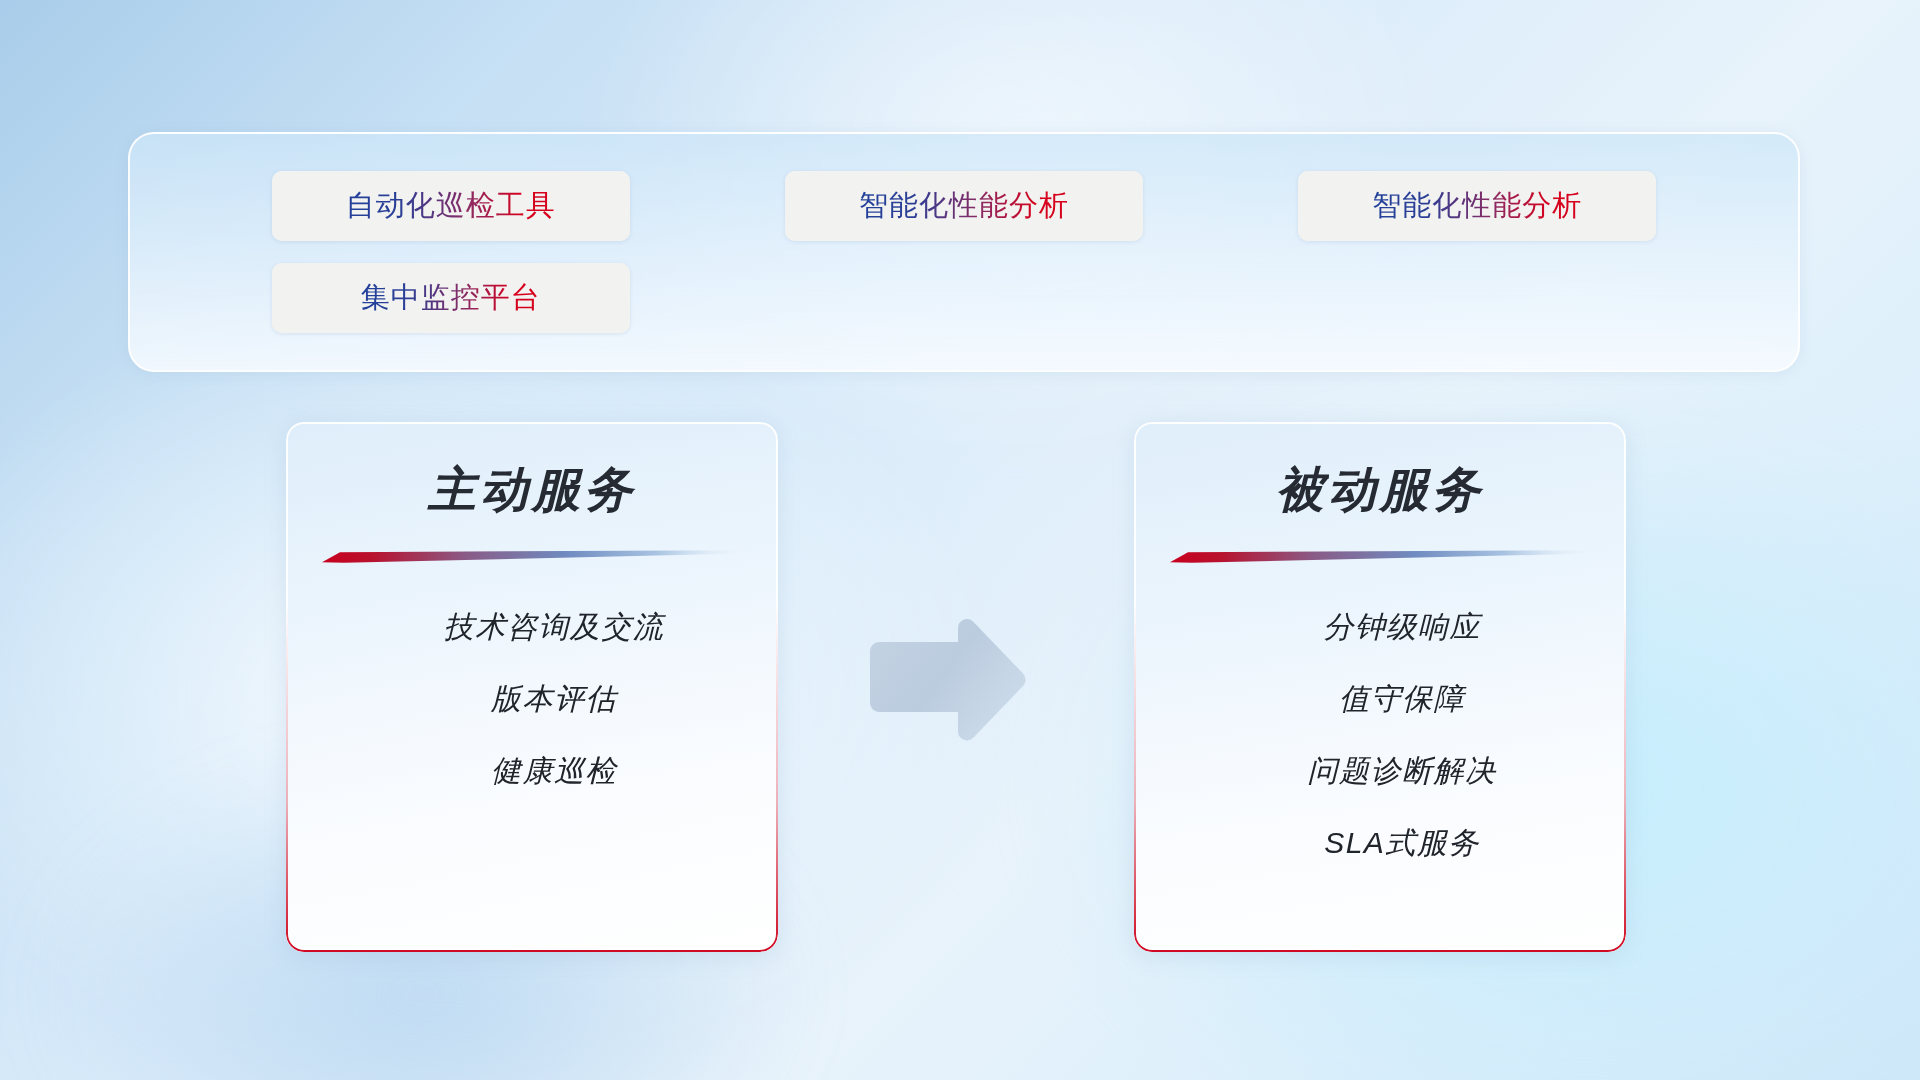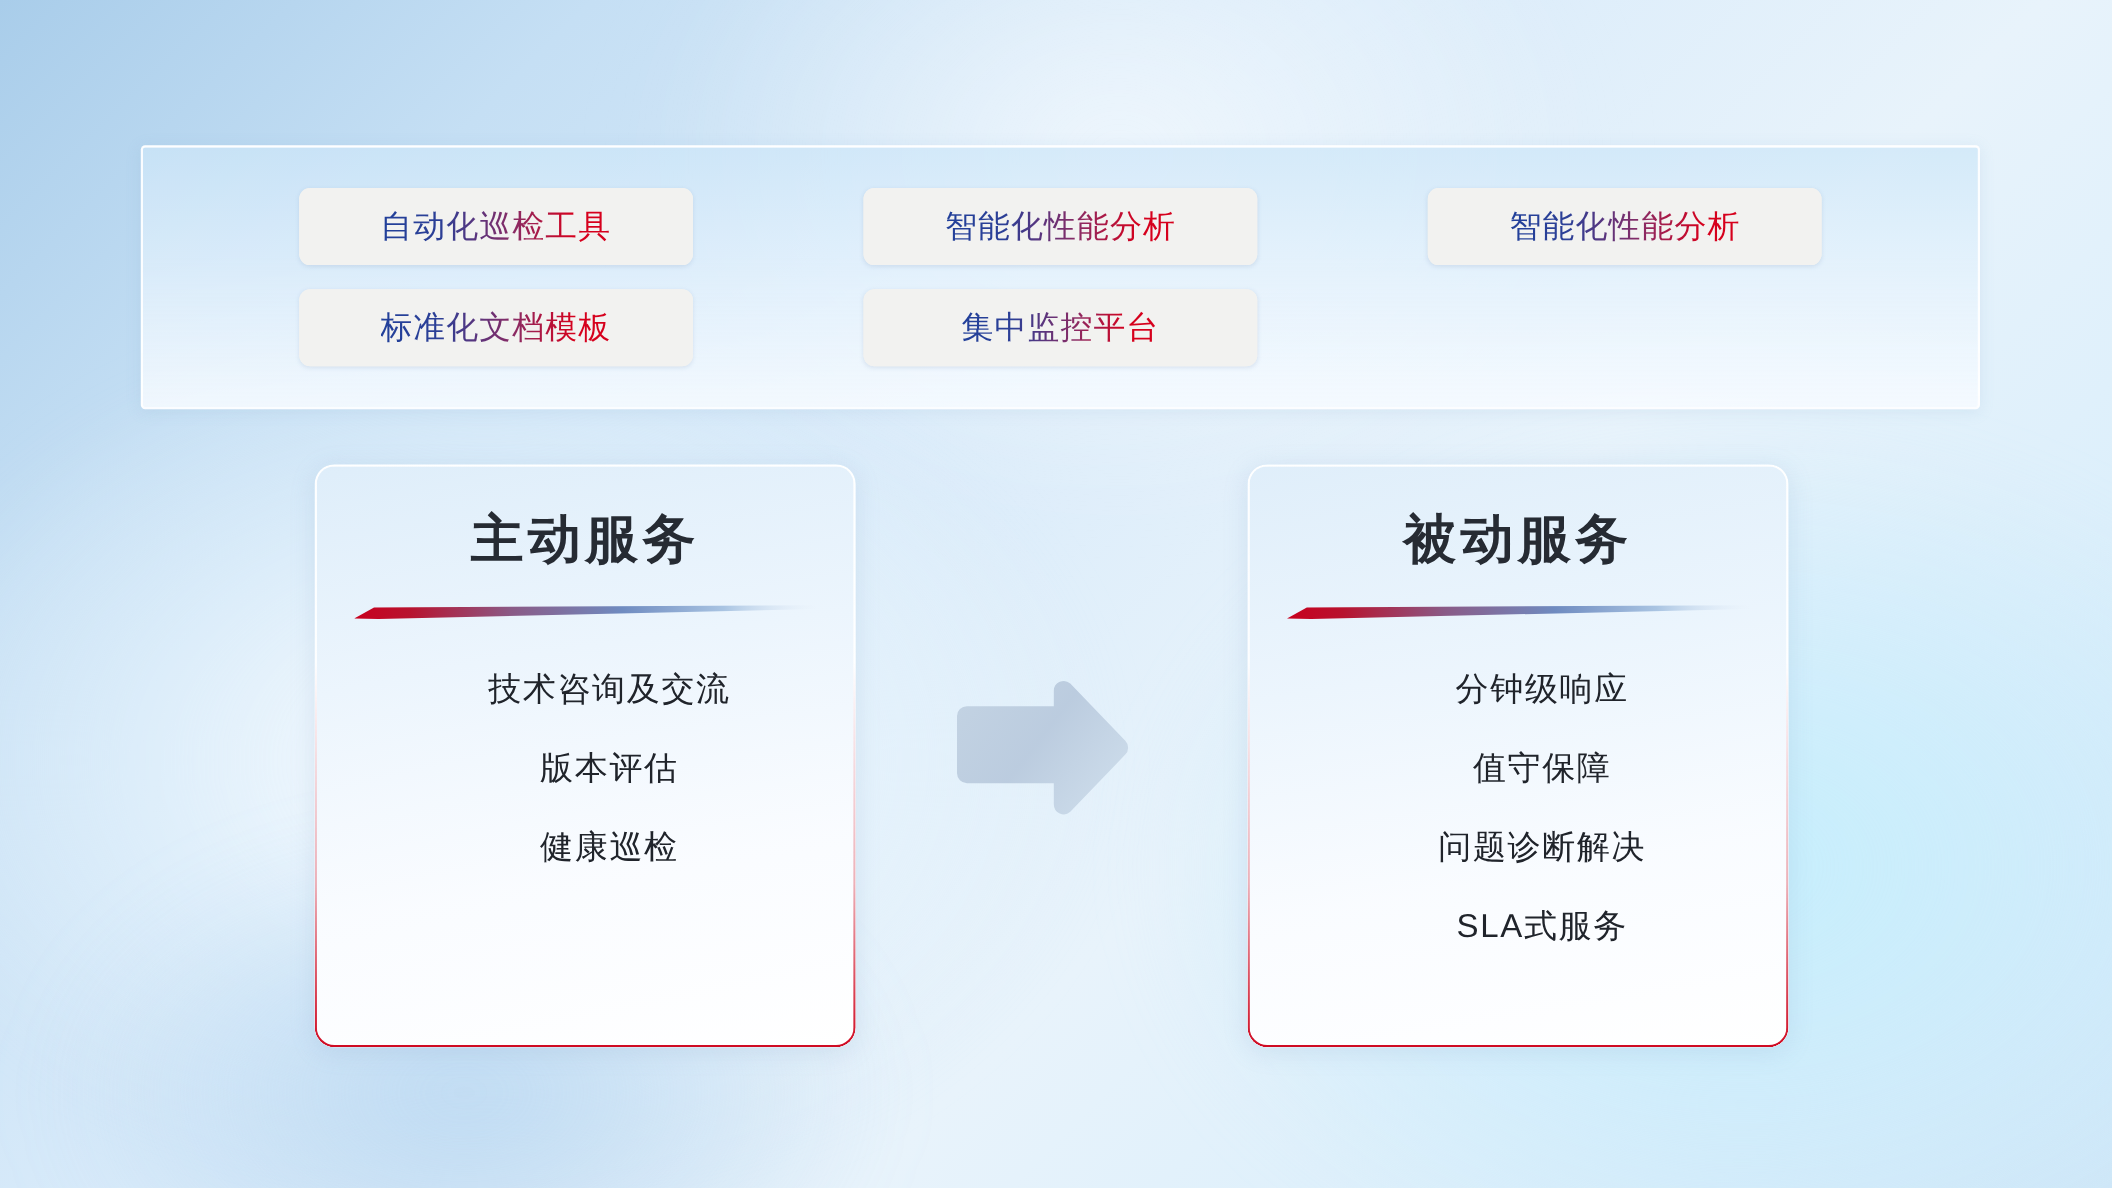--- a/index.html
+++ b/index.html
@@ -69,21 +69,21 @@
     inset: 0;
   }
 
   
   #top-panel {
     position: absolute;
     left: 128px;
     top: 132px;
     width: 1672px;
     height: 240px;
-    border-radius: 4px;
+    border-radius: 26px;
     border: 2px solid rgba(255,255,255,0.9);
     background: linear-gradient(180deg, rgba(205,230,248,0.72) 0%, rgba(225,240,252,0.72) 42%, rgba(247,251,255,0.86) 100%);
     box-shadow: 0 2px 14px rgba(120,160,200,0.14);
     box-sizing: border-box;
   }
   .chip-grid {
     position: absolute;
     inset: 0;
     display: grid;
     grid-template-columns: repeat(3, 1fr);
@@ -139,20 +139,21 @@
   .card {
     position: absolute;
     width: 492px;
     height: 530px;
     top: 422px;
     border-radius: 18px;
     background: linear-gradient(170deg, rgba(223,238,250,0.92) 0%, rgba(236,245,253,0.95) 34%, rgba(250,252,255,0.98) 68%, rgba(255,255,255,1) 100%);
     box-shadow: 0 4px 22px rgba(120,155,195,0.18);
     box-sizing: border-box;
     overflow: hidden;
+    font-style: italic;
   }
   .card::before {
     content: "";
     position: absolute;
     inset: 0;
     border-radius: 18px;
     padding: 2px;
     background:
       linear-gradient(180deg, rgba(255,255,255,0.95) 0%, rgba(255,255,255,0.9) 34%, rgba(232,150,160,0.75) 72%, #cf0a22 100%);
     -webkit-mask: linear-gradient(#000 0 0) content-box, linear-gradient(#000 0 0);
@@ -239,25 +240,20 @@
           <span class="chip-text">智能化性能分析</span>
         </div>
       </div>
 
       <div class="chip">
         <div class="chip-inner">
           <span class="chip-text">智能化性能分析</span>
         </div>
       </div>
 
-      <div class="chip">
-        <div class="chip-inner">
-          <span class="chip-text">标准化文档模板</span>
-        </div>
-      </div>
 
       <div class="chip">
         <div class="chip-inner">
           <span class="chip-text">集中监控平台</span>
         </div>
       </div>
 
     </div>
   </div>
 

